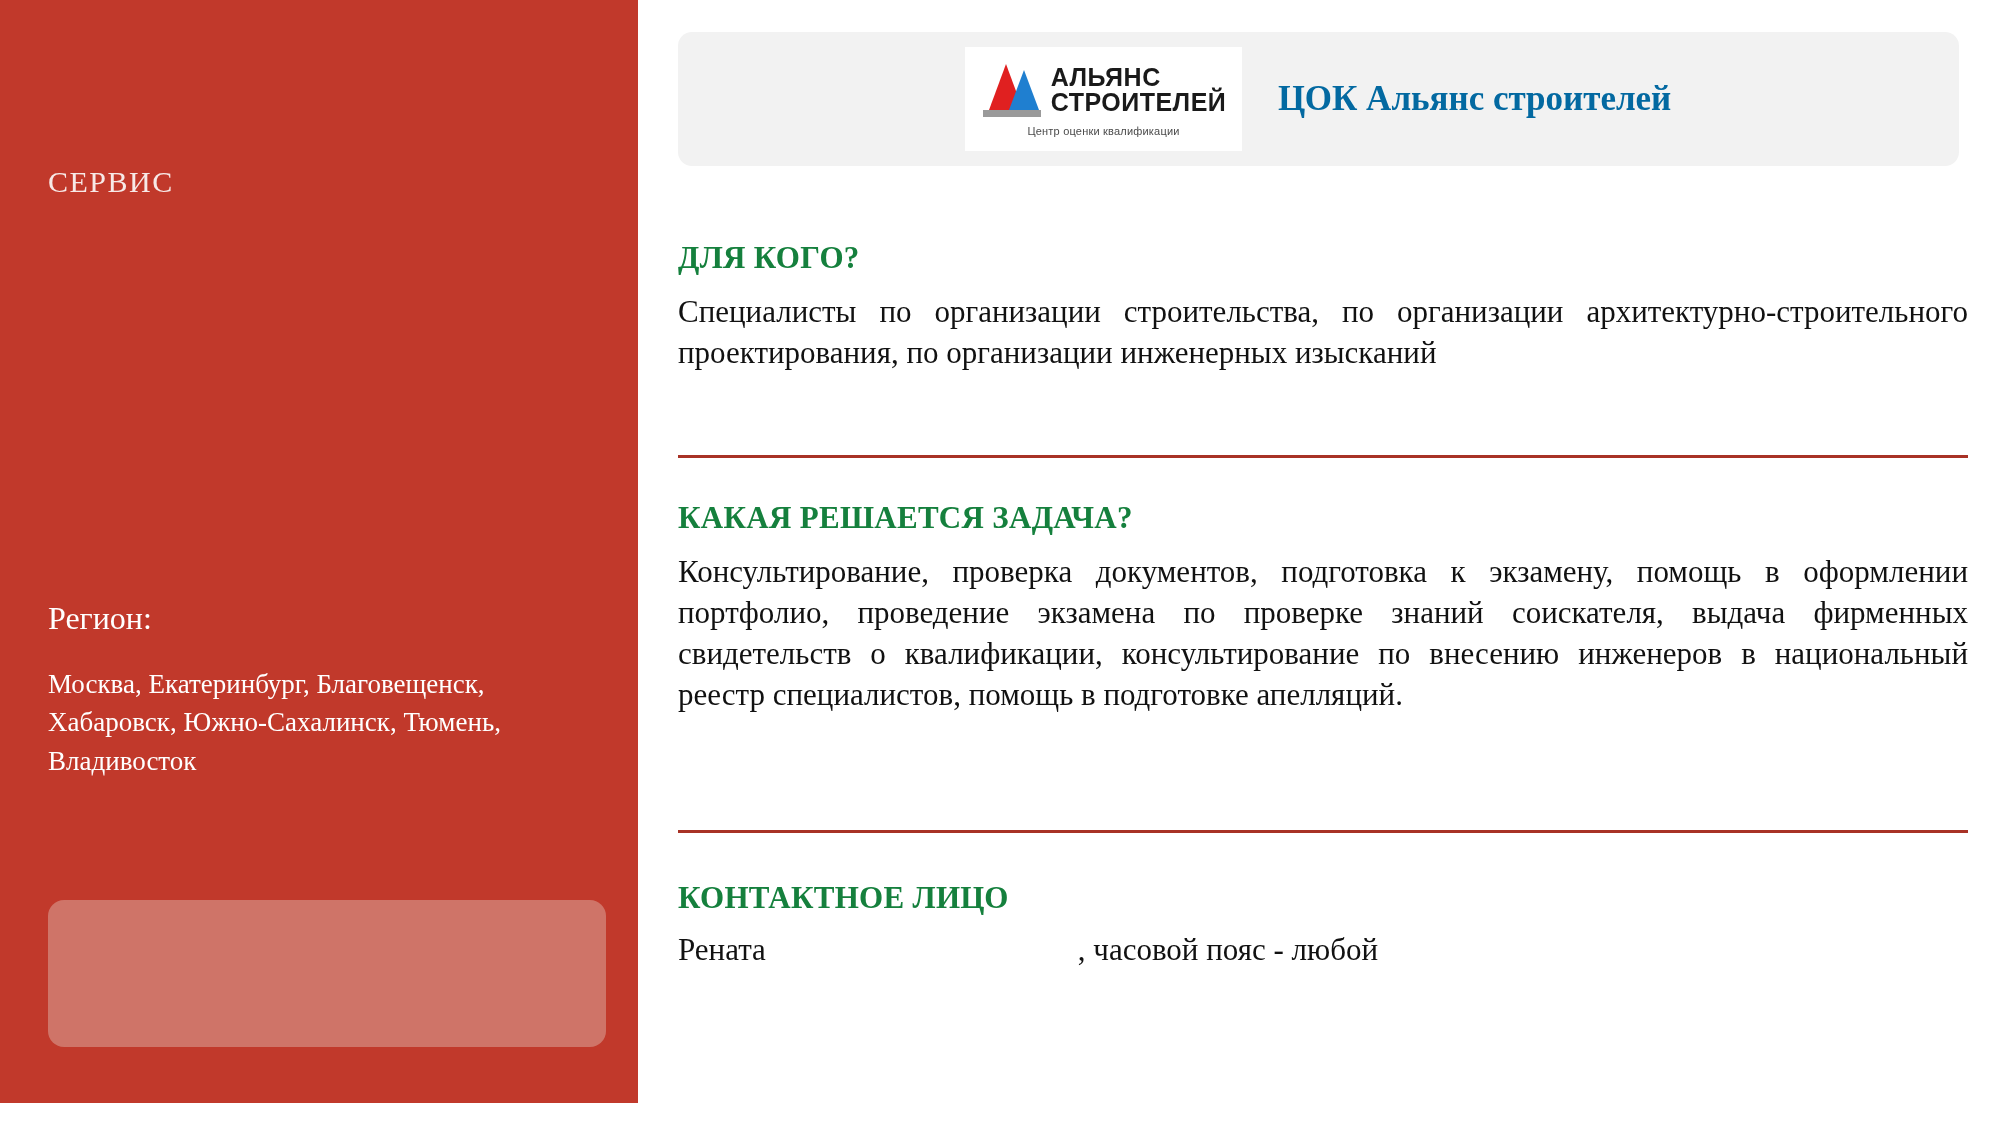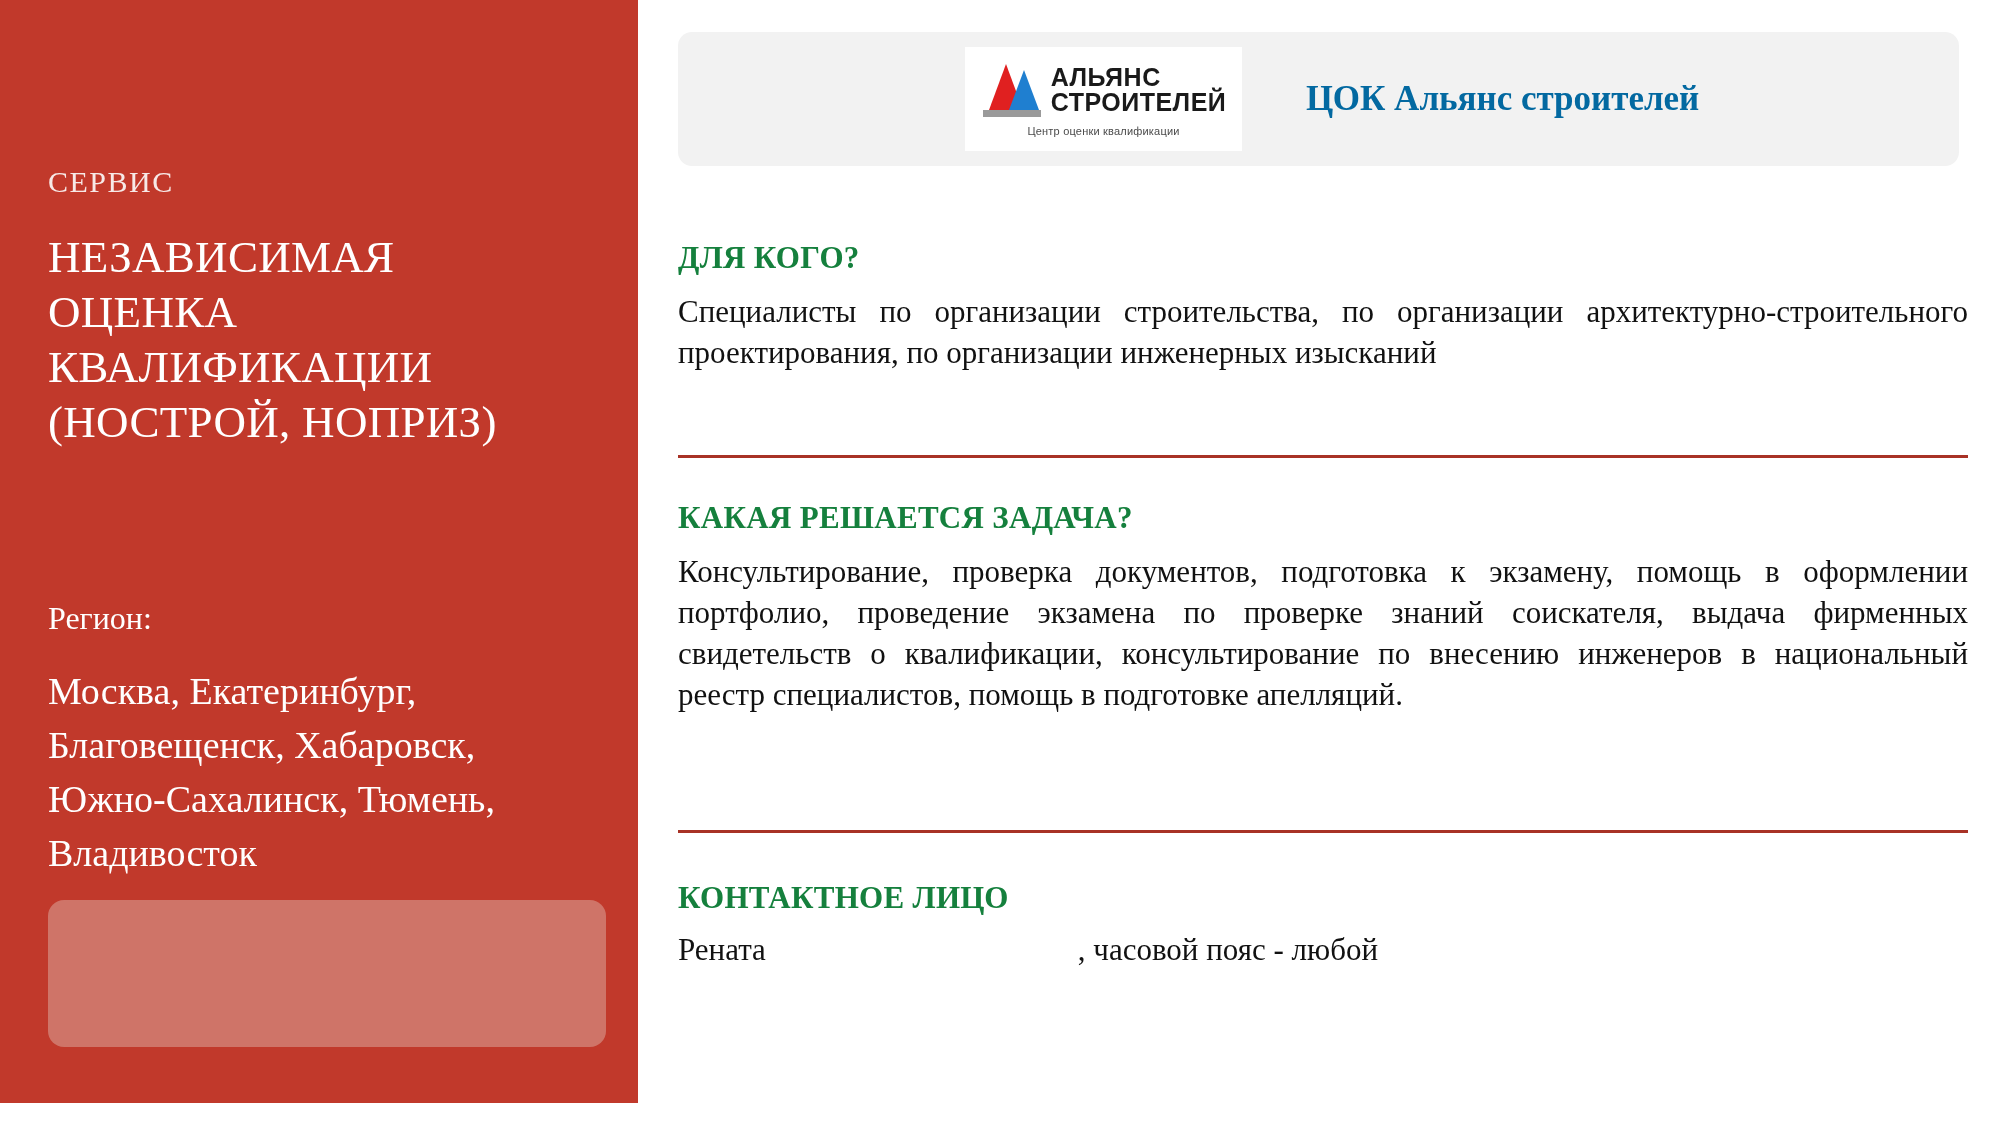--- a/index.html
+++ b/index.html
@@ -55,21 +55,21 @@
     width: 545px;
   }
   .region-label {
     color: #ffffff;
     font-size: 32px;
     margin: 0 0 28px 0;
     font-weight: 400;
   }
   .region-value {
     color: #ffffff;
-    font-size: 38px;
+    font-size: 27px;
     line-height: 1.42;
     margin: 0;
     font-weight: 400;
   }
   .redacted-box {
     position: absolute;
     left: 48px;
     top: 900px;
     width: 558px;
     height: 147px;
@@ -90,21 +90,20 @@
   .header-bar {
     position: absolute;
     left: 40px;
     top: 32px;
     width: 1281px;
     height: 134px;
     background: #f2f2f2;
     border-radius: 14px;
     display: flex;
     align-items: center;
-    gap: 28px;
   }
   .logo-wrap {
     width: 277px;
     height: 104px;
     margin-left: 287px;
     background: #ffffff;
     display: flex;
     align-items: center;
     justify-content: center;
     flex-shrink: 0;
@@ -229,21 +228,20 @@
     background: #ffffff;
     margin: 0 2px;
   }
 </style>
 </head>
 <body>
 
 <div class="left-panel">
   <div class="left-panel-inner">
     <p class="service-label">СЕРВИС</p>
-    <p class="service-title">НЕЗАВИСИМАЯ ОЦЕНКА КВАЛИФИКАЦИИ (НОСТРОЙ, НОПРИЗ)</p>
   </div>
 
   <div class="region-block">
     <p class="region-label">Регион:</p>
     <p class="region-value">Москва, Екатеринбург, Благовещенск, Хабаровск, Южно-Сахалинск, Тюмень, Владивосток</p>
   </div>
 
   <div class="redacted-box"></div>
 </div>
 

